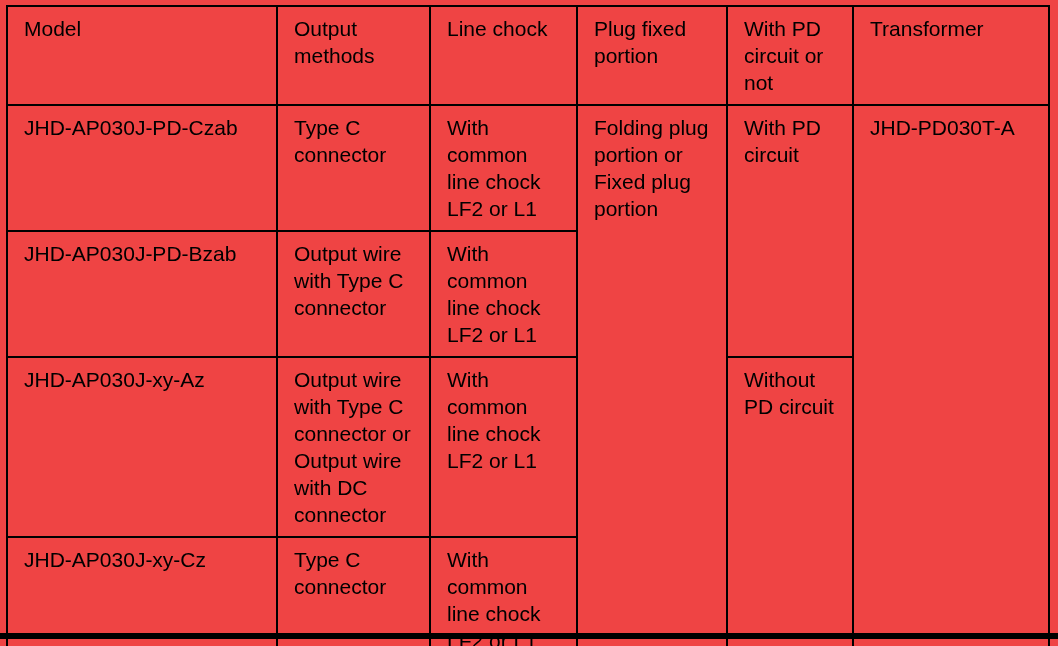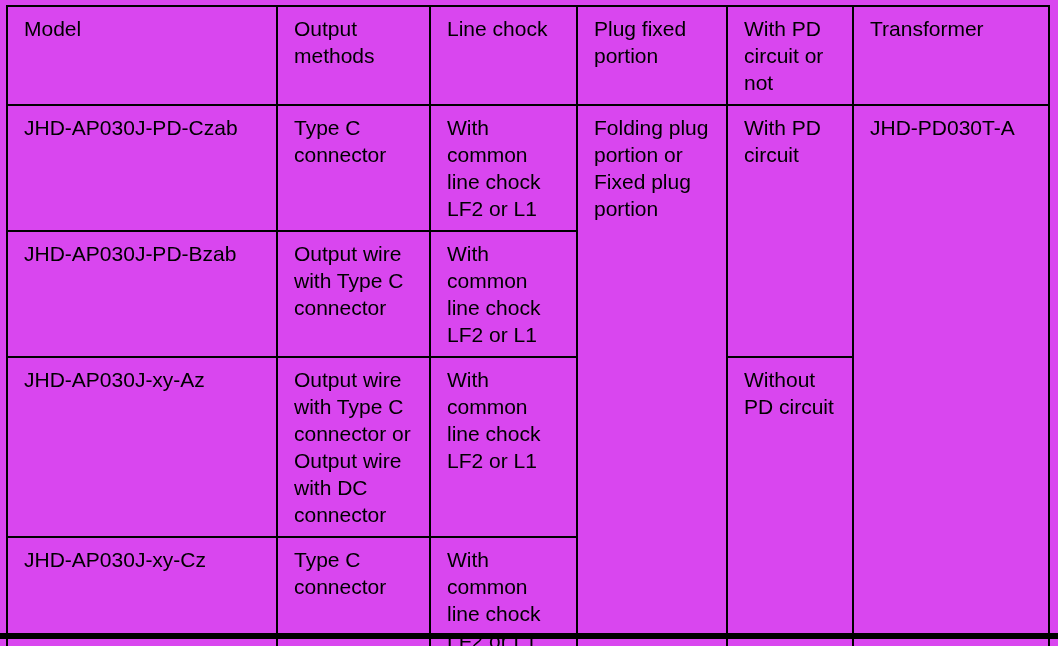--- a/index.html
+++ b/index.html
@@ -1,21 +1,21 @@
 <!DOCTYPE html>
 <html><head>
 <meta charset="utf-8">
 <style>
   * { margin: 0; padding: 0; box-sizing: border-box; }
   html, body { background: #ffffff; }
   .page {
     position: relative;
     width: 1058px;
     height: 646px;
-    background: #d946ef;
+    background: #ef4444;
     font-family: "Liberation Sans", "DejaVu Sans", sans-serif;
     color: #000000;
     overflow: hidden;
   }
   table.spec-table {
     position: absolute;
     left: 6px;
     top: 5px;
     width: 1042px;
     border-collapse: collapse;

